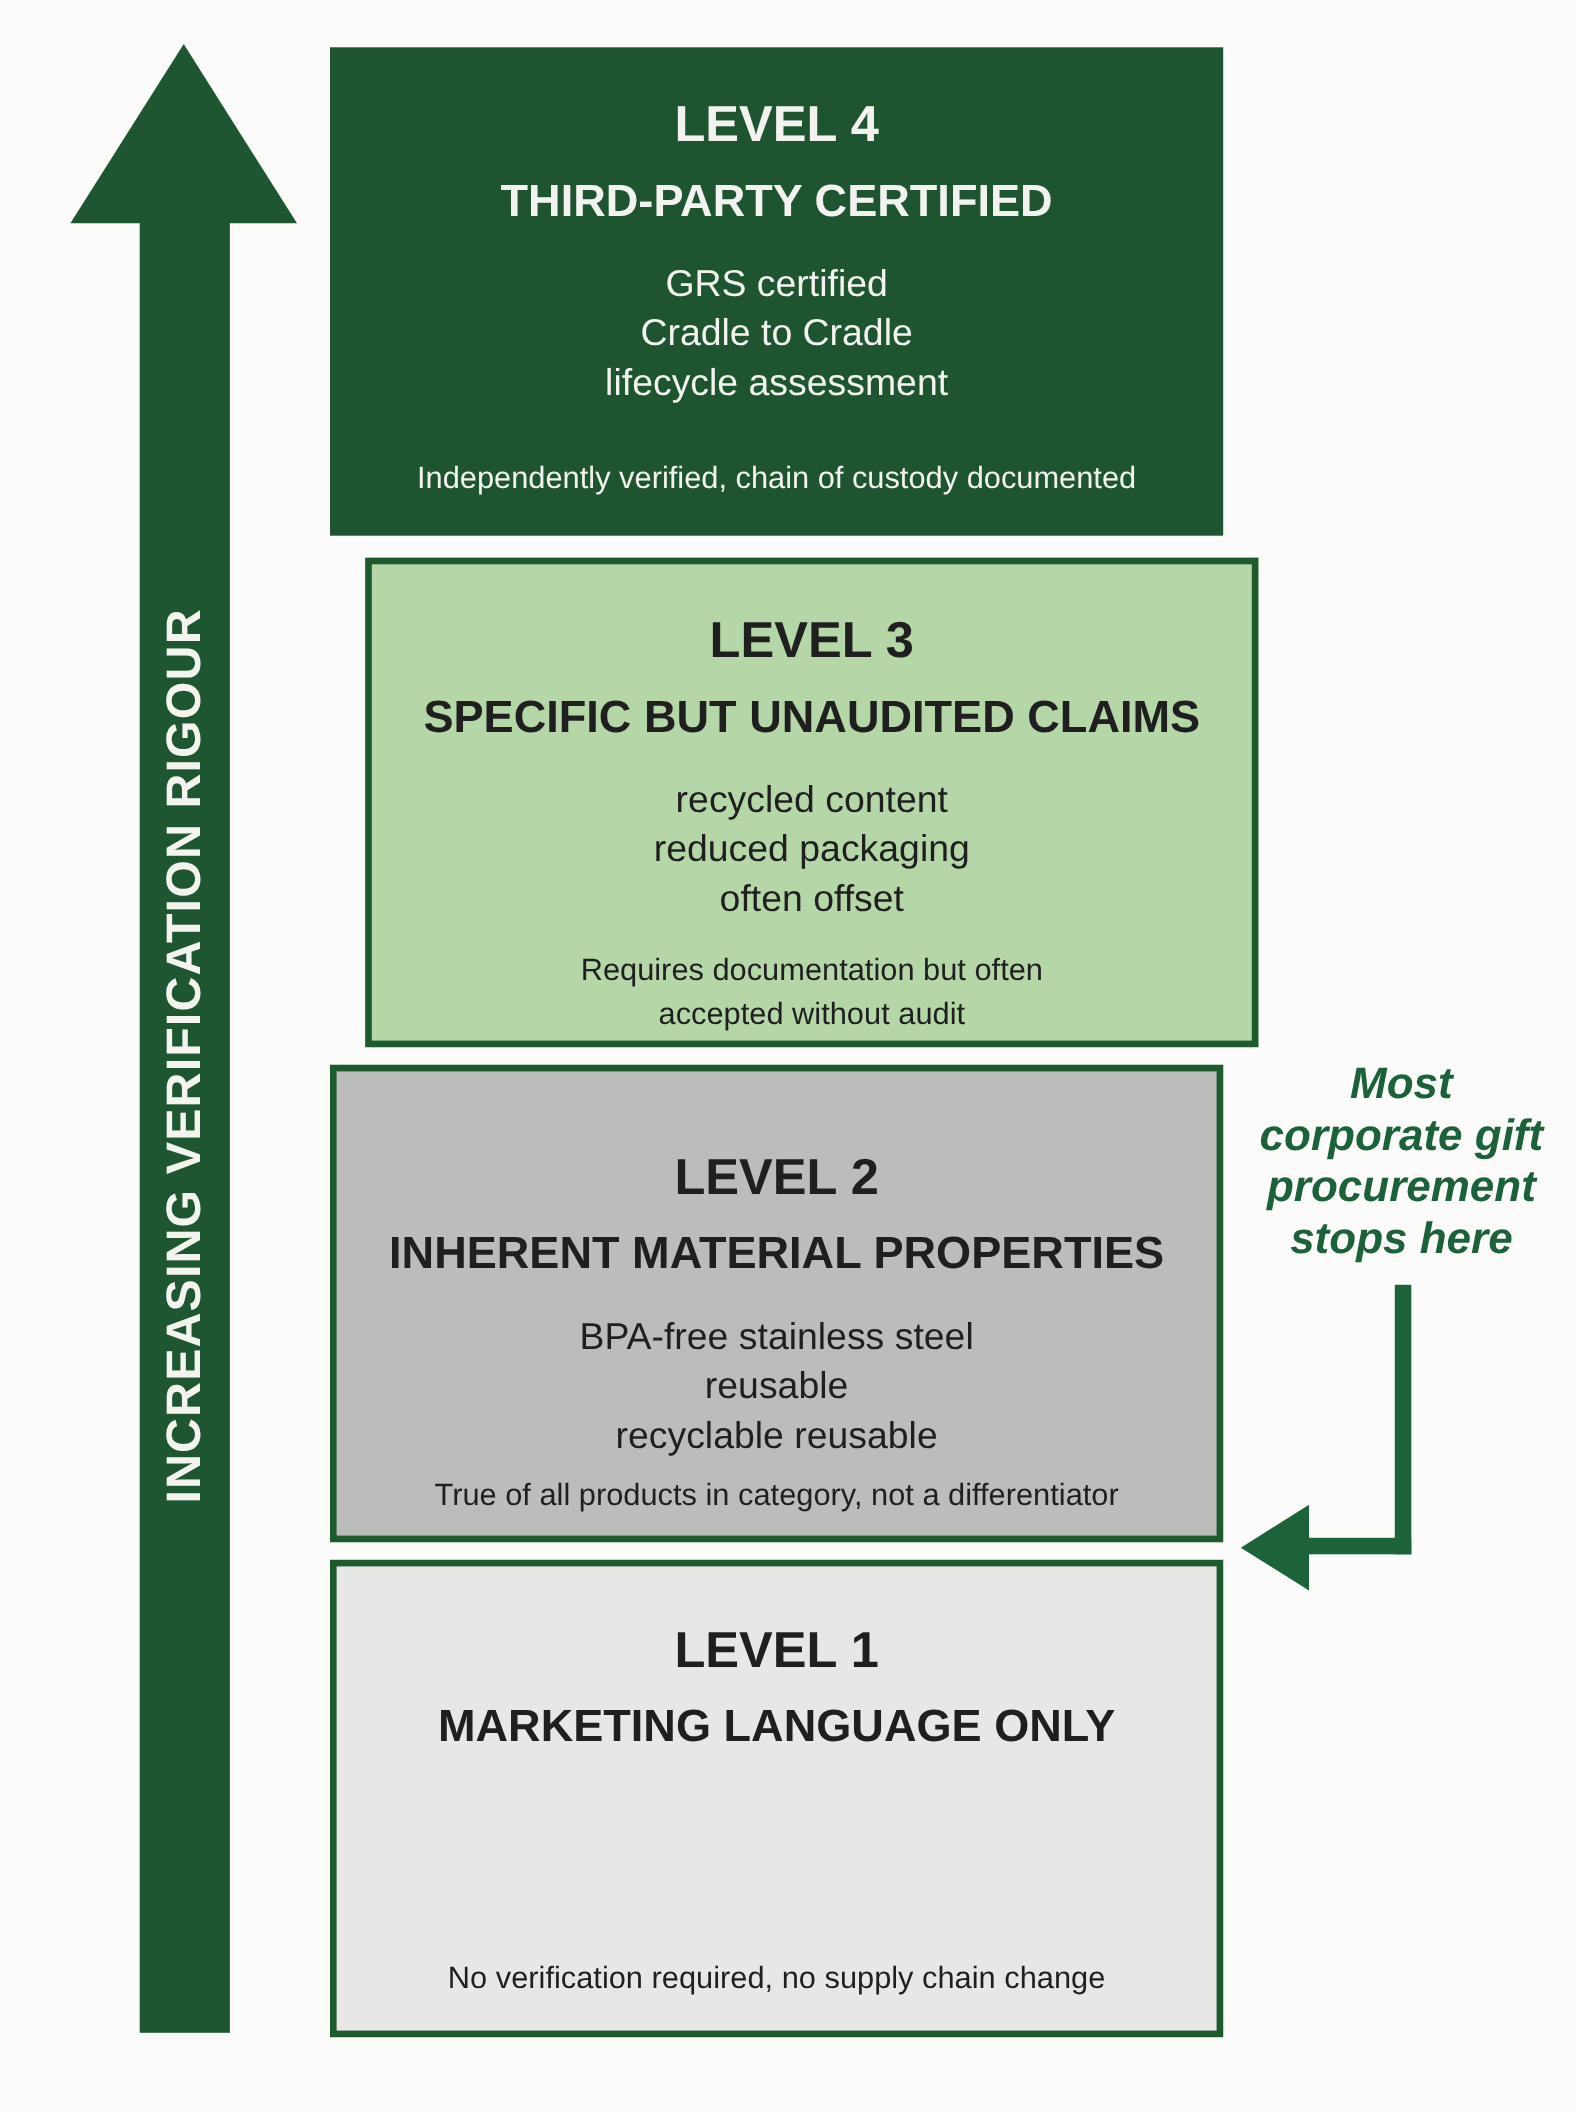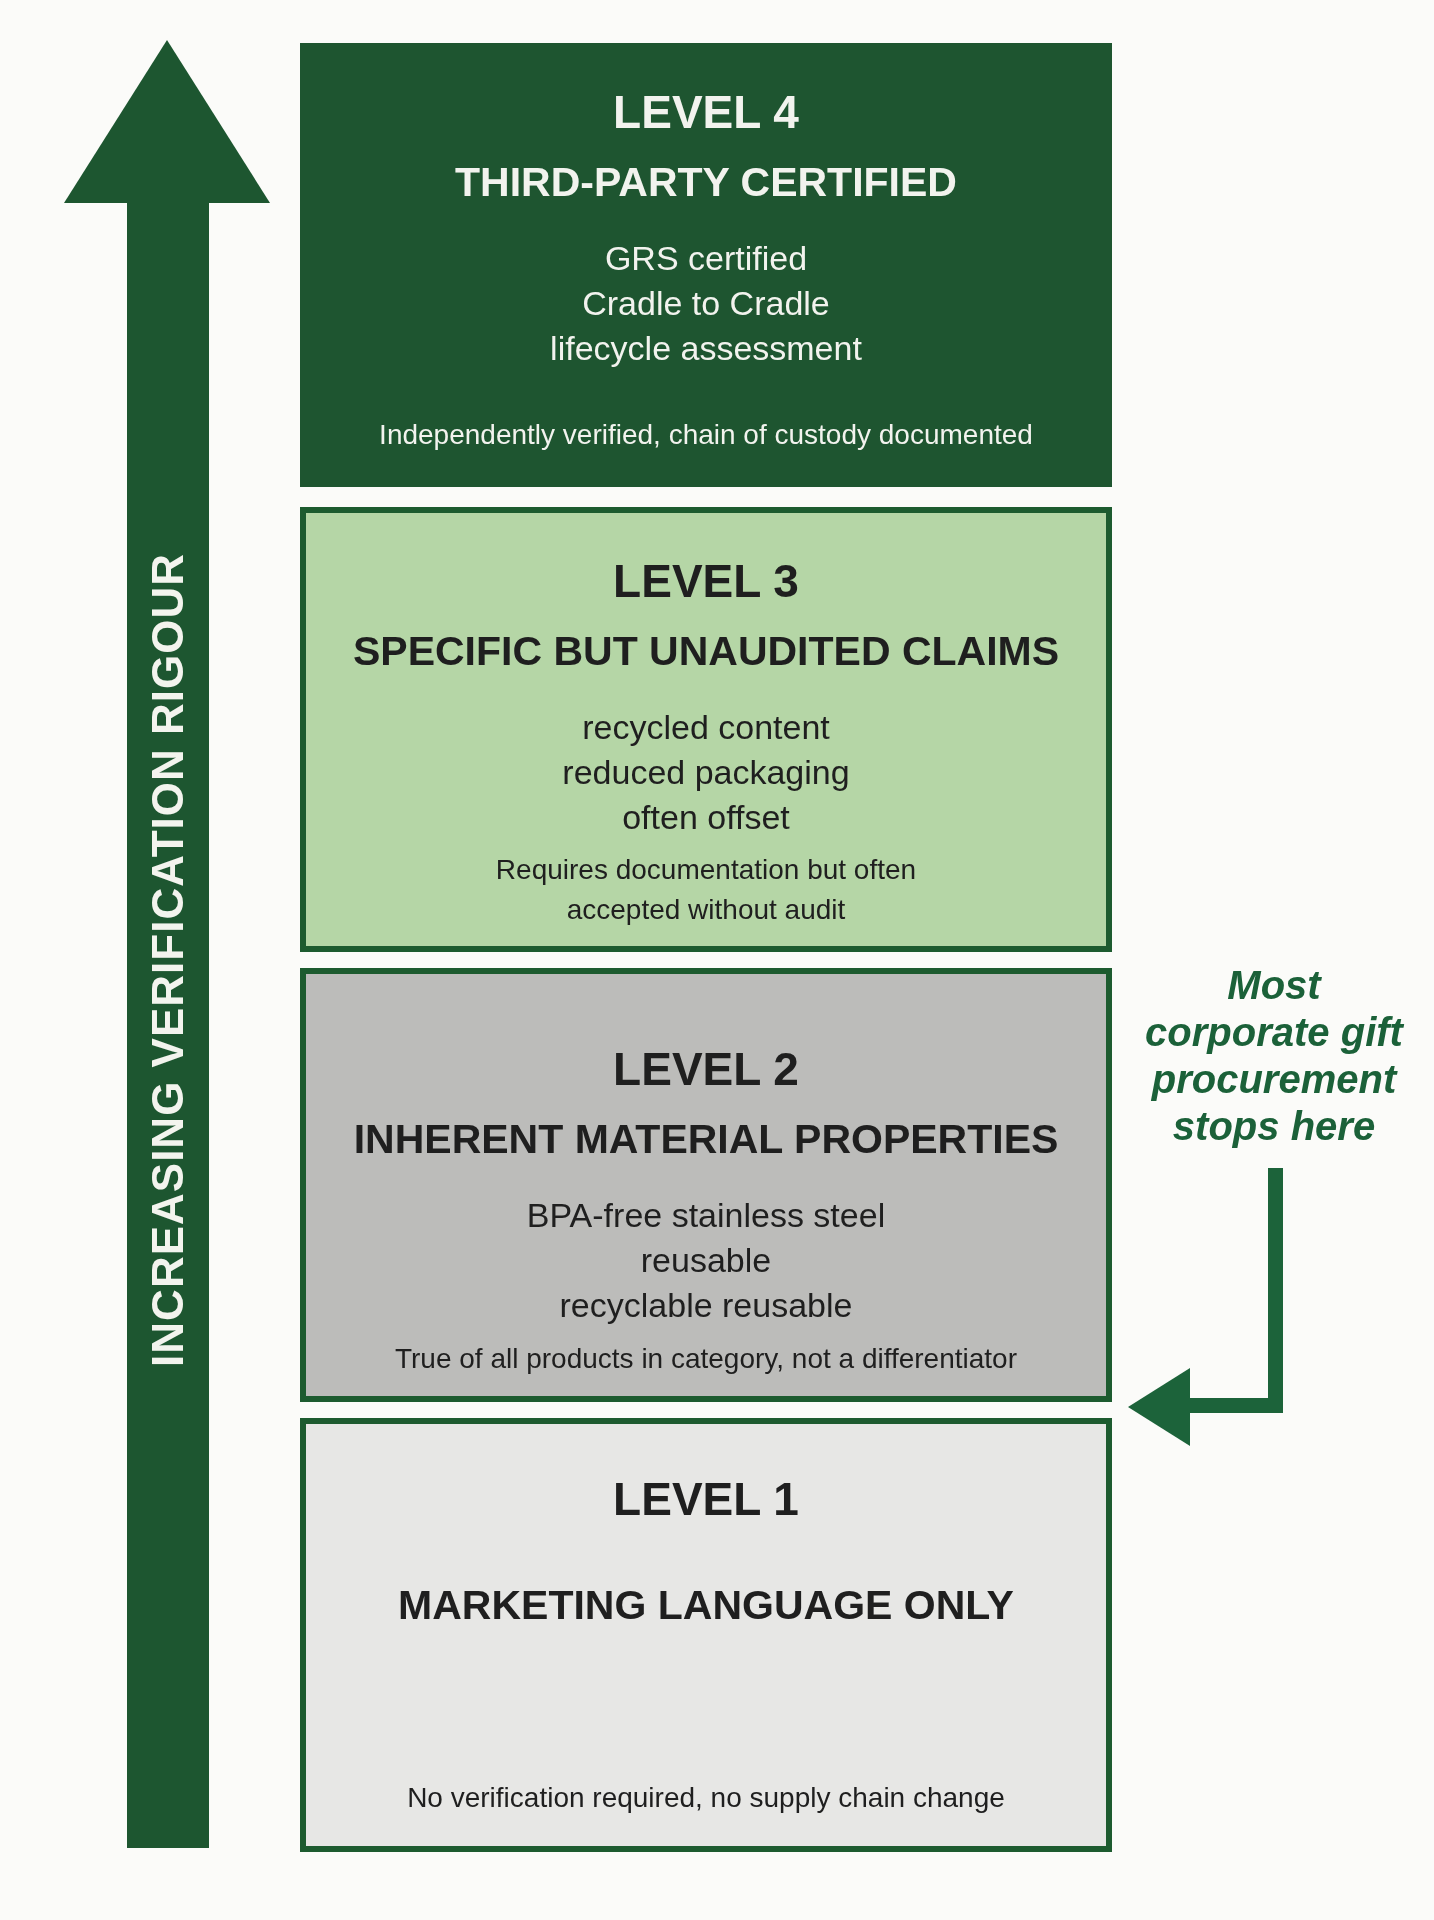--- a/index.html
+++ b/index.html
@@ -93,36 +93,36 @@
     height: 444px;
     background: #1e5530;
     color: #f2f3ee;
     padding: 44px 20px 32px;
   }
   .level-3 {
     top: 507px;
     height: 445px;
     background: #b5d6a6;
     border: 6px solid #1d5b2f;
-    padding: 43px 20px 16px;
+    padding: 43px 20px 4px;
+    margin-left: 32px;
   }
   .level-2 {
     top: 968px;
     height: 434px;
     background: #bcbcba;
     border: 6px solid #1d5b2f;
     padding: 70px 20px 17px;
   }
   .level-1 {
     top: 1418px;
     height: 434px;
     background: #e7e7e5;
     border: 6px solid #1d5b2f;
     padding: 50px 20px 28px;
-    gap: 36px;
   }
 
   
   .note-text {
     position: absolute;
     left: 1113px;
     top: 962px;
     width: 322px;
     text-align: center;
     color: #1b6139;

